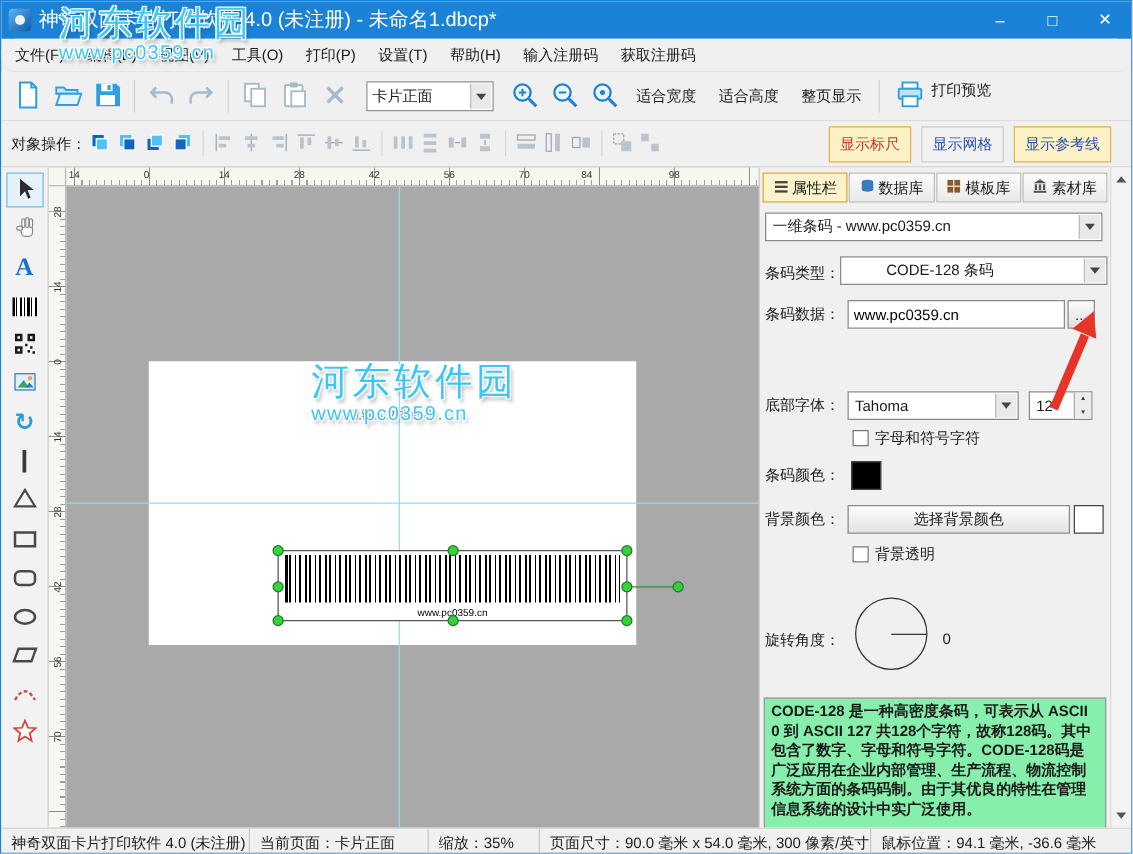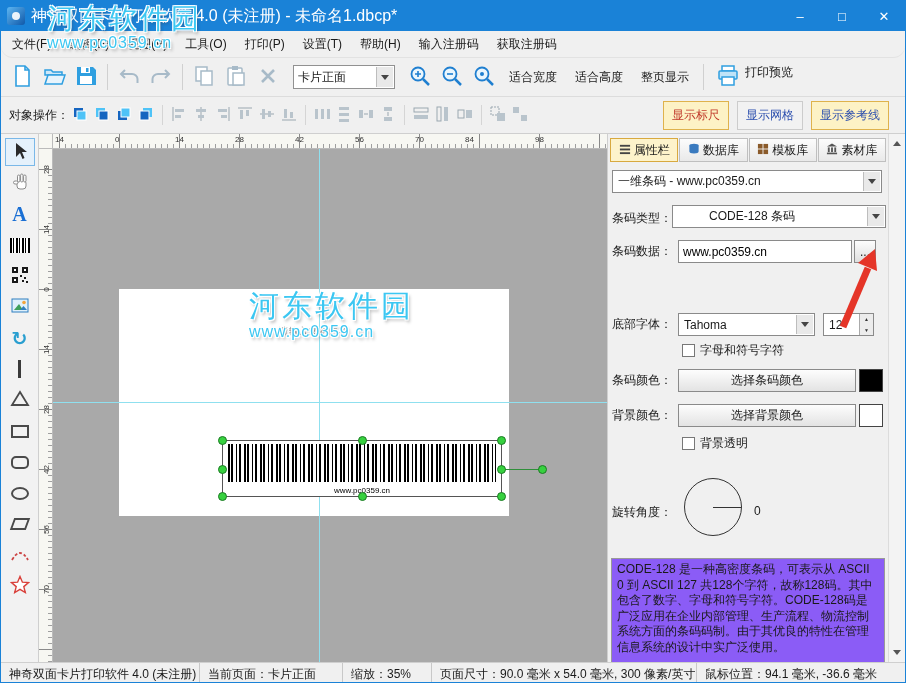--- a/index.html
+++ b/index.html
@@ -101,21 +101,21 @@
   .pcheck{display:flex;align-items:center;gap:5px;margin:6px 0 0 72px;white-space:nowrap;}
   .cbox{width:13px;height:13px;border:1px solid #777;background:#fff;box-sizing:border-box;}
   .color-btn{width:176px;height:21px;border:1px solid #8a8a8a;background:linear-gradient(#fdfdfd,#e3e3e3);display:flex;align-items:center;justify-content:center;box-sizing:content-box;}
   .swatch{width:24px;height:23px;border:1px solid #444;margin-left:3px;box-sizing:border-box;}
   .sw-black{background:#000;} .sw-white{background:#fff;}
   .rot-block{position:relative;height:72px;margin-top:24px;}
   .rot-label{position:absolute;left:2px;top:28px;}
   .rot-circle{position:absolute;left:74px;top:2px;width:56px;height:56px;border:1px solid #333;border-radius:50%;}
   .rot-needle{position:absolute;left:50%;top:50%;width:28px;height:1px;background:#333;}
   .rot-val{position:absolute;left:144px;top:28px;}
-  .desc-box{margin:10px 1px 0 1px;height:100px;background:#8b5cf6;border:1px solid #999;padding:3px 5px;font-size:12px;line-height:15.5px;overflow:hidden;box-sizing:content-box;}
+  .desc-box{margin:10px 1px 0 1px;height:100px;background:#86efac;border:1px solid #999;padding:3px 5px;font-size:12px;line-height:15.5px;overflow:hidden;box-sizing:content-box;font-weight:bold;}
   .panel-sb{width:17px;background:#f3f3f3;border-left:1px solid #dcdcdc;display:flex;flex-direction:column;justify-content:space-between;align-items:center;padding:3px 0;box-sizing:border-box;}
   .sb-btn{width:13px;height:13px;display:flex;align-items:center;justify-content:center;}
   .tri-up-s{width:0;height:0;border-left:4px solid transparent;border-right:4px solid transparent;border-bottom:5px solid #555;}
   .tri-down-s{width:0;height:0;border-left:4px solid transparent;border-right:4px solid transparent;border-top:5px solid #555;}
   
   .statusbar{height:23px;border-top:1px solid #cfcfcf;display:flex;align-items:center;background:#f0f0f0;}
   .ss{padding:0 8px;border-right:1px solid #c8c8c8;white-space:nowrap;overflow:hidden;height:100%;display:flex;align-items:center;}
   .ss1{width:182px;} .ss2{width:126px;} .ss3{width:72px;} .ss4{width:248px;} .ss5{flex:1;border-right:none;}
   .red-arrow{position:absolute;left:826px;top:242px;z-index:90;pointer-events:none;}
 </style>
@@ -590,21 +590,20 @@
           </div>
         </div>
 
         <div class="pcheck">
           <span class="cbox"></span>
           <span>字母和符号字符</span>
         </div>
 
         <div class="prow" style="margin-top:10px">
           <span class="plabel">条码颜色：</span>
-          <div class="color-btn">选择条码颜色</div>
           <div class="swatch sw-black"></div>
         </div>
 
         <div class="prow">
           <span class="plabel">背景颜色：</span>
           <div class="color-btn">选择背景颜色</div>
           <div class="swatch sw-white"></div>
         </div>
 
         <div class="pcheck" style="margin-top:8px">

